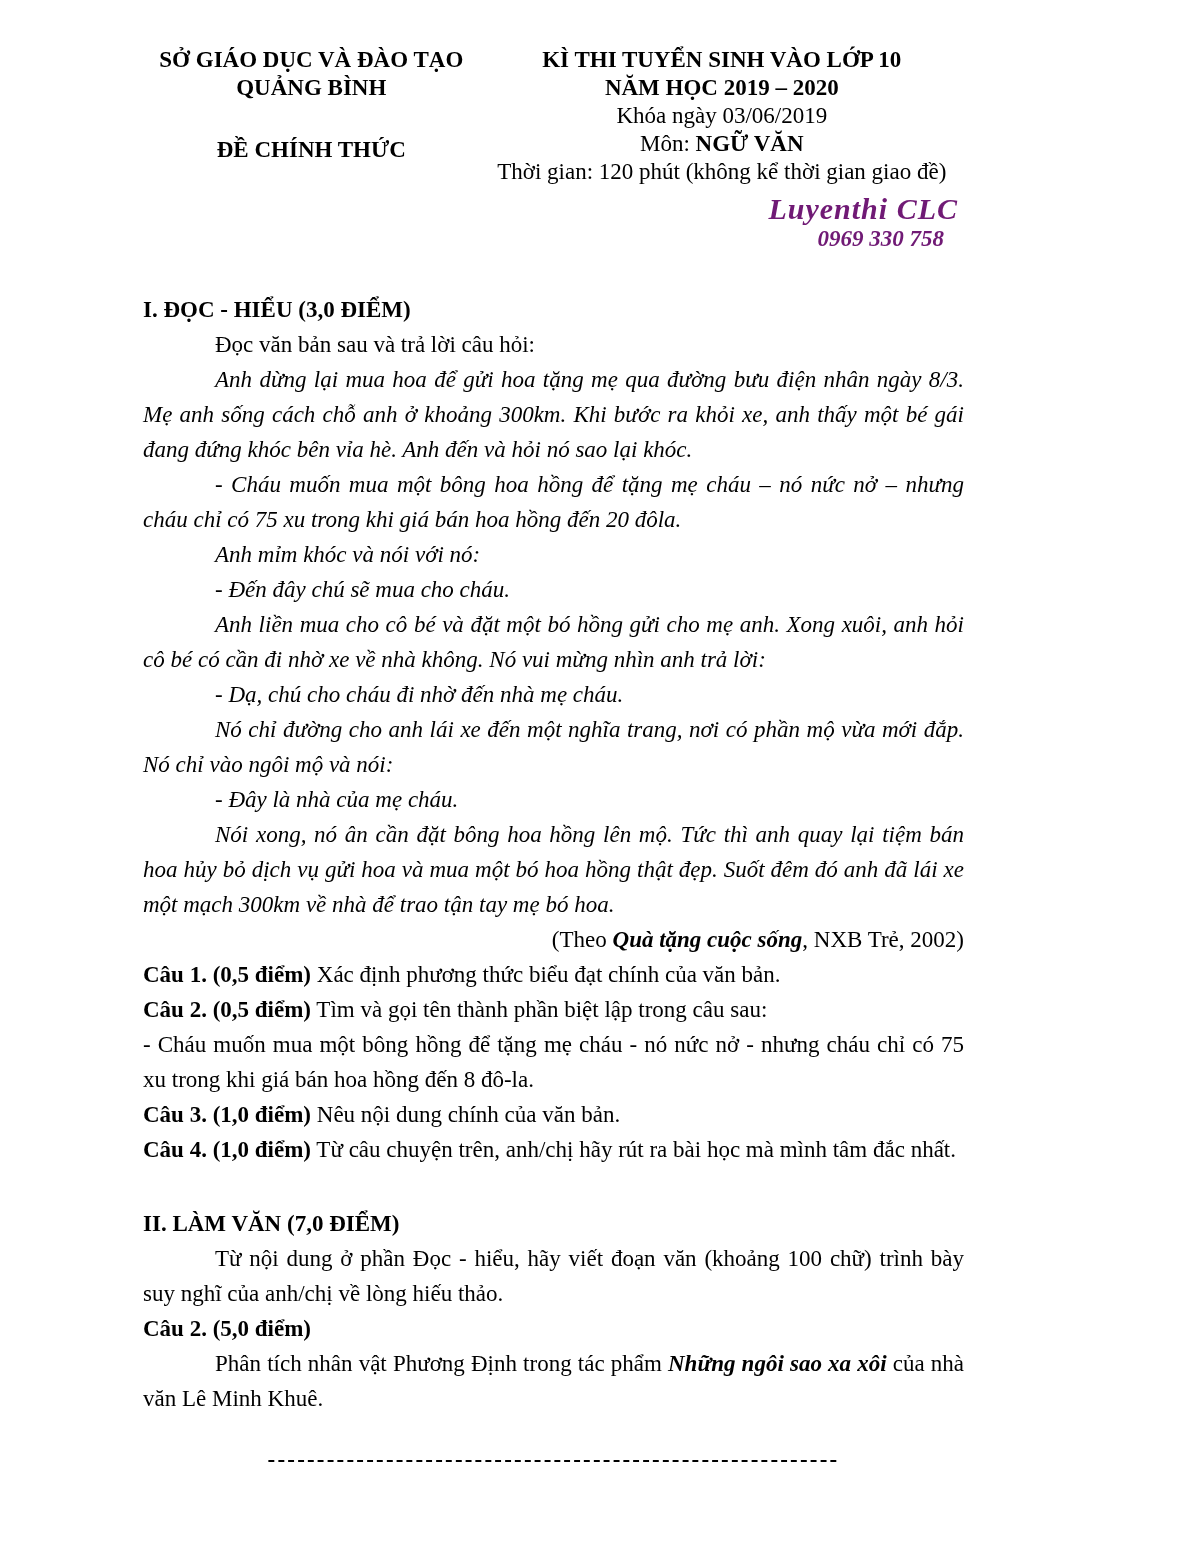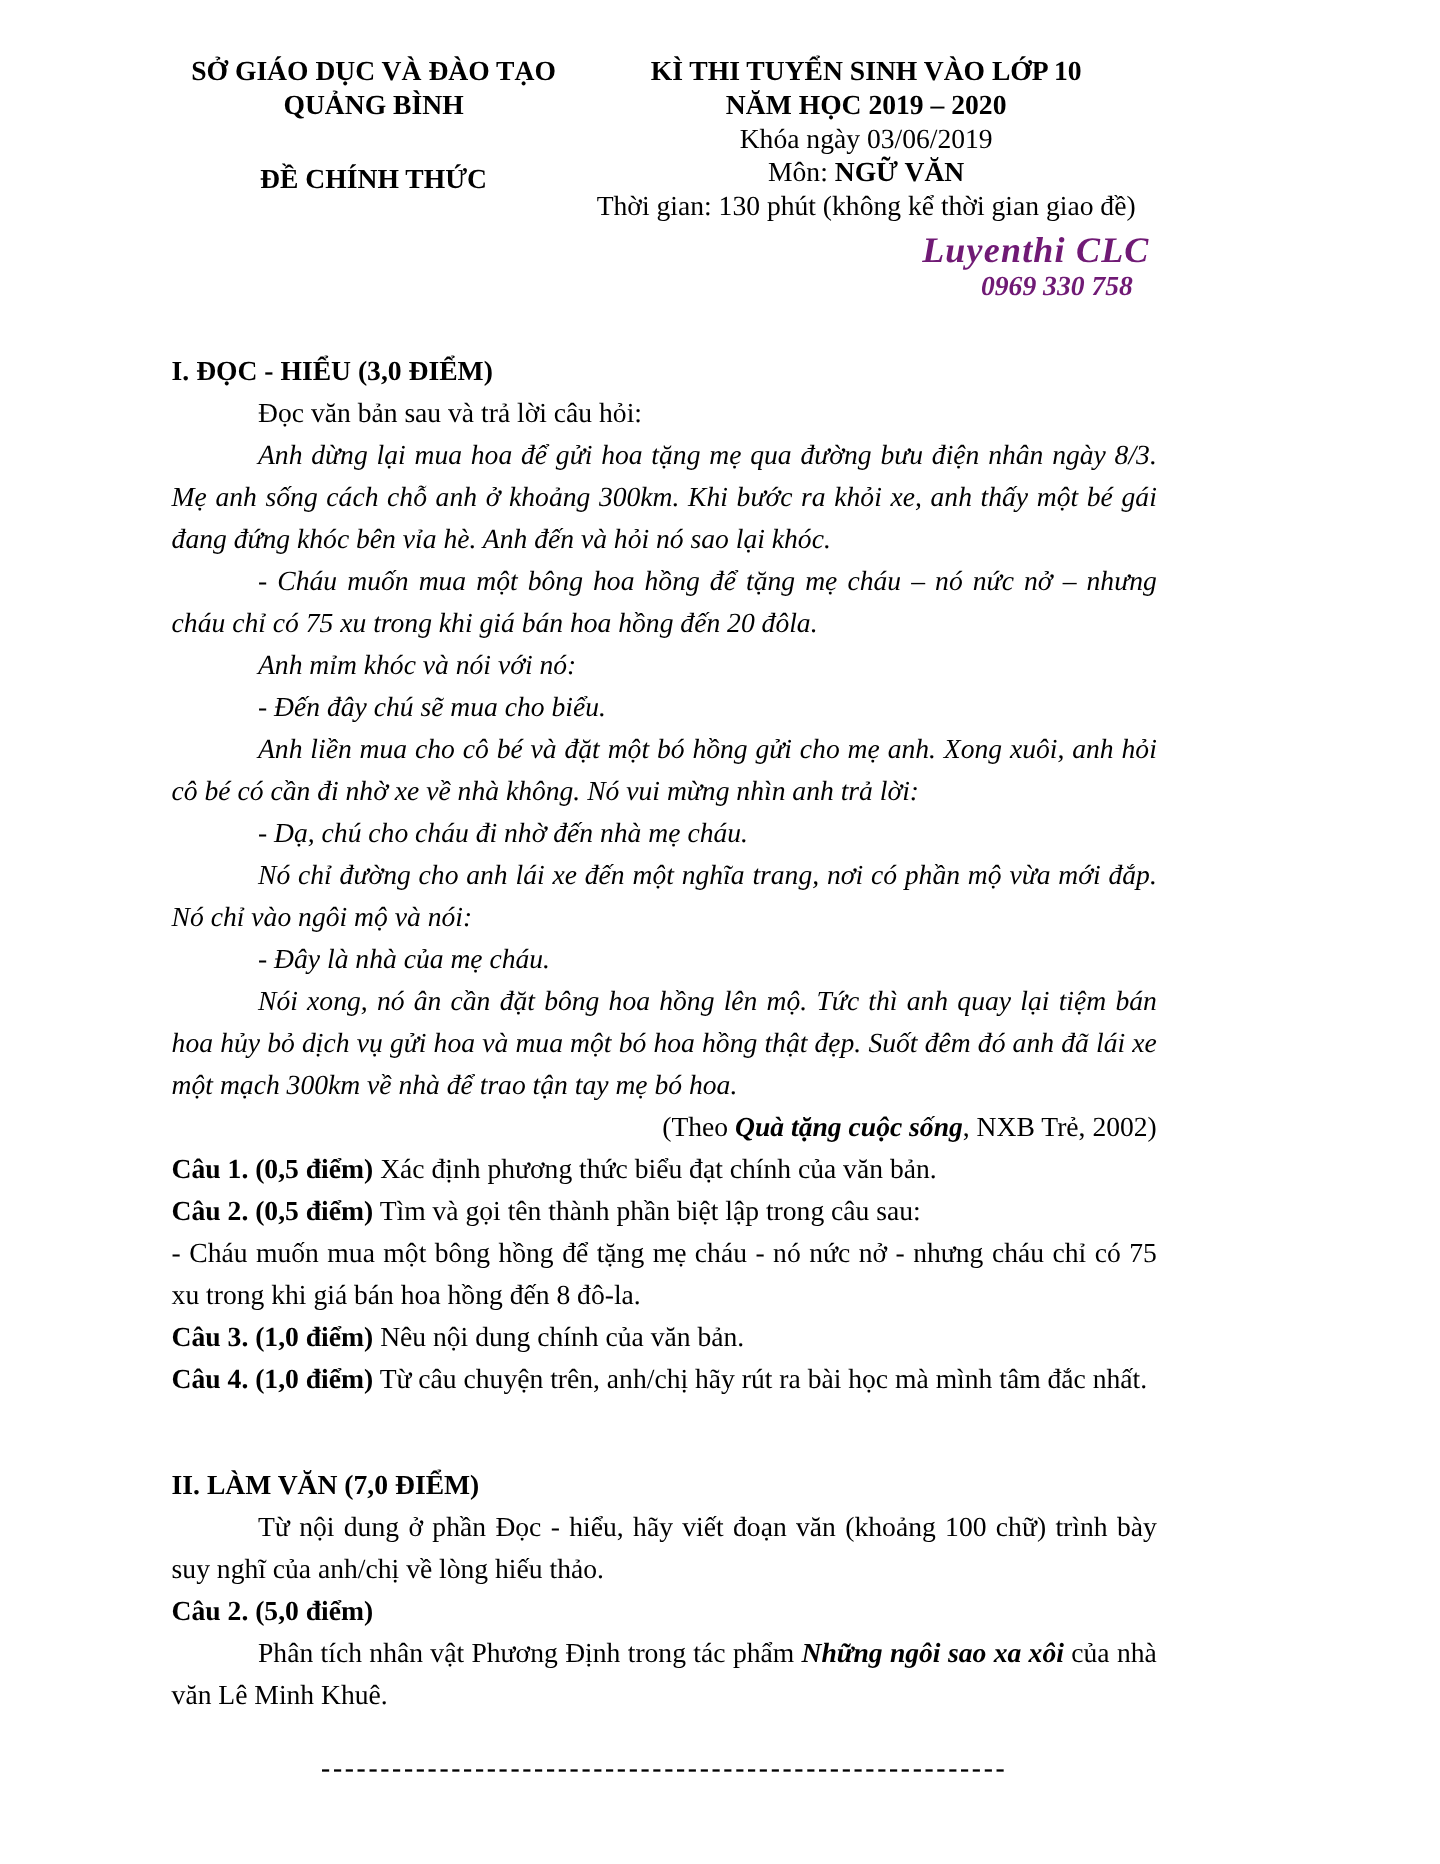--- a/index.html
+++ b/index.html
@@ -27,21 +27,21 @@
   .watermark .phone { font-size: 23px; font-weight: bold; font-style: italic; margin-top: 3px; padding-right: 14px; }
   
   main { margin-top: 42px; }
   h2 { font-size: 23px; font-weight: bold; margin: 0; line-height: 35px; }
   p { margin: 0; text-align: justify; }
   .indent { text-indent: 72px; }
   .italic { font-style: italic; }
   .bold { font-weight: bold; }
   .bold-italic { font-weight: bold; font-style: italic; }
   .source-line { text-align: right; }
-  .section-2 { margin-top: 53px; }
+  .section-2 { margin-top: 39px; }
   .divider {
     margin-top: 26px;
     text-align: center;
     letter-spacing: 2.2px;
     font-weight: bold;
     white-space: nowrap;
   }
 </style>
 </head>
 <body>
@@ -52,38 +52,38 @@
     <div class="header-left">
       <div class="bold">SỞ GIÁO DỤC VÀ ĐÀO TẠO</div>
       <div class="bold">QUẢNG BÌNH</div>
       <div class="bold official-label">ĐỀ CHÍNH THỨC</div>
     </div>
     <div class="header-right">
       <div class="bold">KÌ THI TUYỂN SINH VÀO LỚP 10</div>
       <div class="bold">NĂM HỌC 2019 – 2020</div>
       <div>Khóa ngày 03/06/2019</div>
       <div><span>Môn: </span><span class="bold">NGỮ VĂN</span></div>
-      <div>Thời gian: 130 phút (không kể thời gian giao đề)</div>
+      <div>Thời gian: 120 phút (không kể thời gian giao đề)</div>
       <div class="watermark" style="color: #701a75;">
         <div class="brand">Luyenthi CLC</div>
         <div class="phone">0969 330 758</div>
       </div>
     </div>
   </header>
 
   <main>
 
     <section>
       <h2>I. ĐỌC - HIỂU (3,0 ĐIỂM)</h2>
       <p class="indent">Đọc văn bản sau và trả lời câu hỏi:</p>
 
       <p class="indent italic">Anh dừng lại mua hoa để gửi hoa tặng mẹ qua đường bưu điện nhân ngày 8/3. Mẹ anh sống cách chỗ anh ở khoảng 300km. Khi bước ra khỏi xe, anh thấy một bé gái đang đứng khóc bên vỉa hè. Anh đến và hỏi nó sao lại khóc.</p>
       <p class="indent italic">- Cháu muốn mua một bông hoa hồng để tặng mẹ cháu – nó nức nở – nhưng cháu chỉ có 75 xu trong khi giá bán hoa hồng đến 20 đôla.</p>
       <p class="indent italic">Anh mỉm khóc và nói với nó:</p>
-      <p class="indent italic">- Đến đây chú sẽ mua cho biểu.</p>
+      <p class="indent italic">- Đến đây chú sẽ mua cho cháu.</p>
       <p class="indent italic">Anh liền mua cho cô bé và đặt một bó hồng gửi cho mẹ anh. Xong xuôi, anh hỏi cô bé có cần đi nhờ xe về nhà không. Nó vui mừng nhìn anh trả lời:</p>
       <p class="indent italic">- Dạ, chú cho cháu đi nhờ đến nhà mẹ cháu.</p>
       <p class="indent italic">Nó chỉ đường cho anh lái xe đến một nghĩa trang, nơi có phần mộ vừa mới đắp. Nó chỉ vào ngôi mộ và nói:</p>
       <p class="indent italic">- Đây là nhà của mẹ cháu.</p>
       <p class="indent italic">Nói xong, nó ân cần đặt bông hoa hồng lên mộ. Tức thì anh quay lại tiệm bán hoa hủy bỏ dịch vụ gửi hoa và mua một bó hoa hồng thật đẹp. Suốt đêm đó anh đã lái xe một mạch 300km về nhà để trao tận tay mẹ bó hoa.</p>
 
       <p class="source-line"><span>(Theo </span><span class="bold-italic">Quà tặng cuộc sống</span><span>, NXB Trẻ, 2002)</span></p>
 
       <p><span class="bold">Câu 1. (0,5 điểm)</span><span> Xác định phương thức biểu đạt chính của văn bản.</span></p>
       <p><span class="bold">Câu 2. (0,5 điểm)</span><span> Tìm và gọi tên thành phần biệt lập trong câu sau:</span></p>

